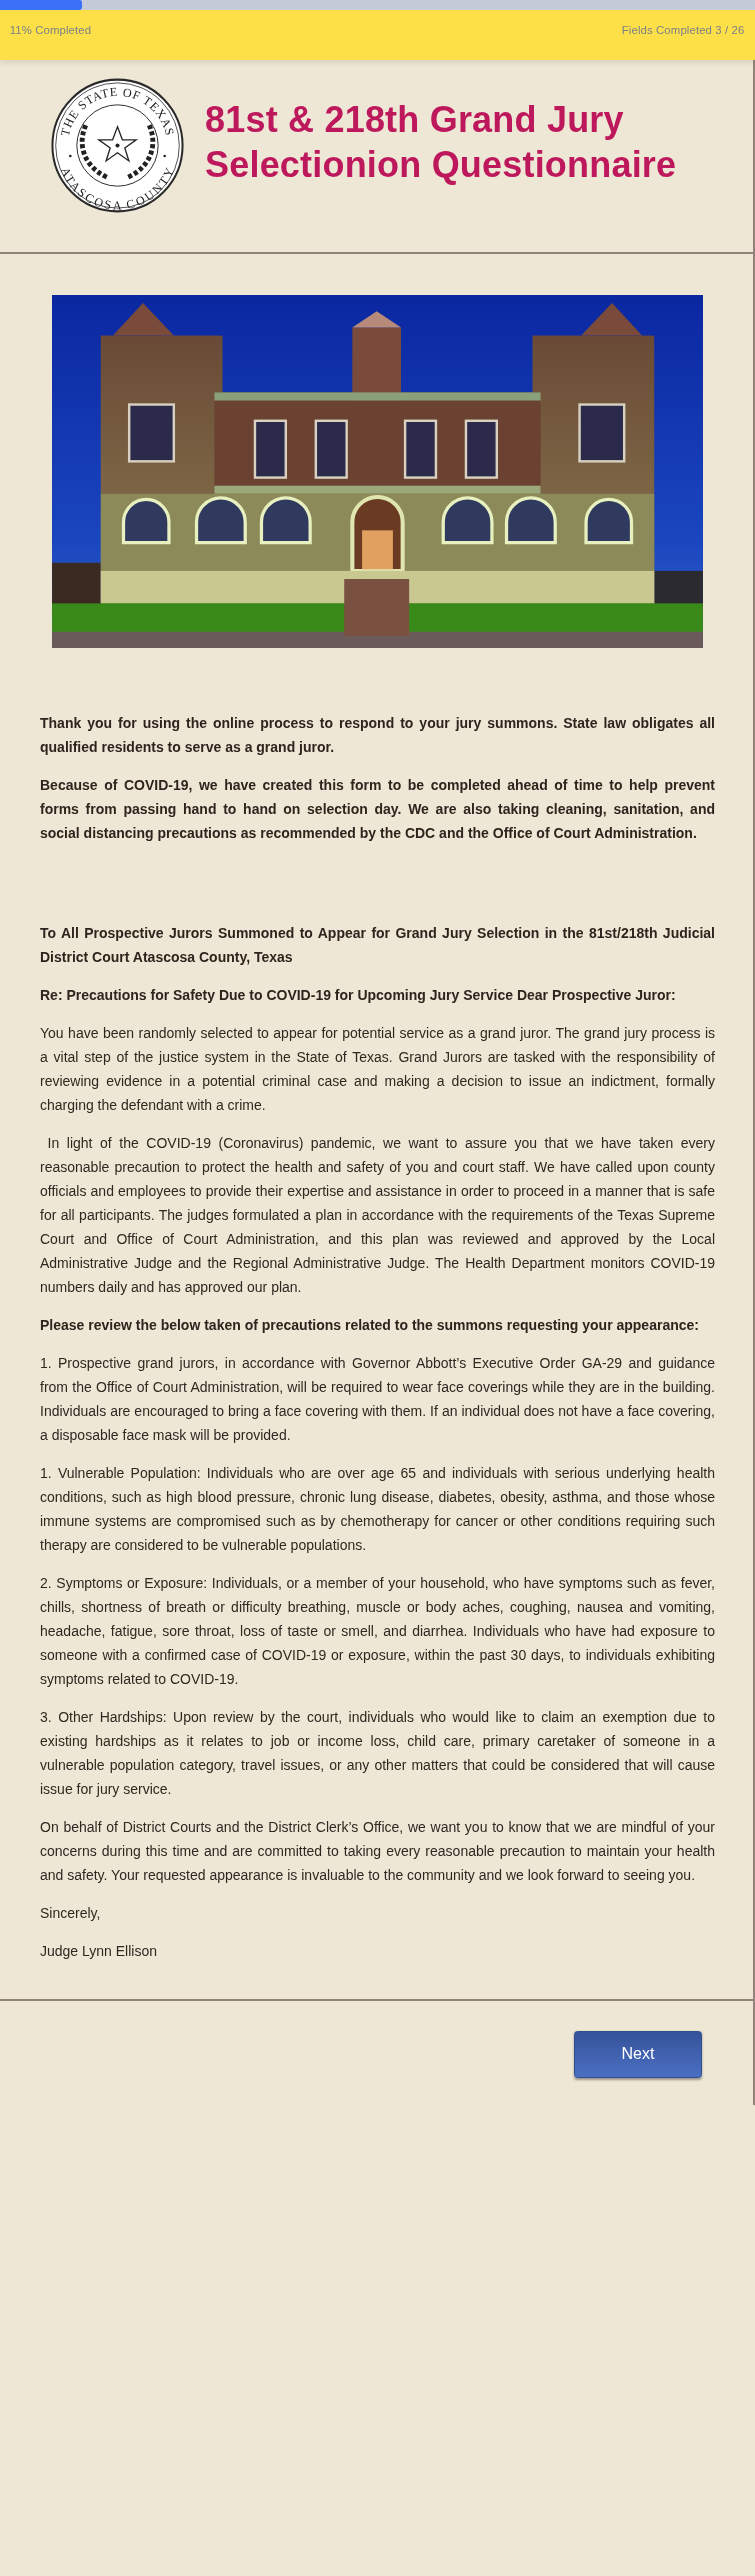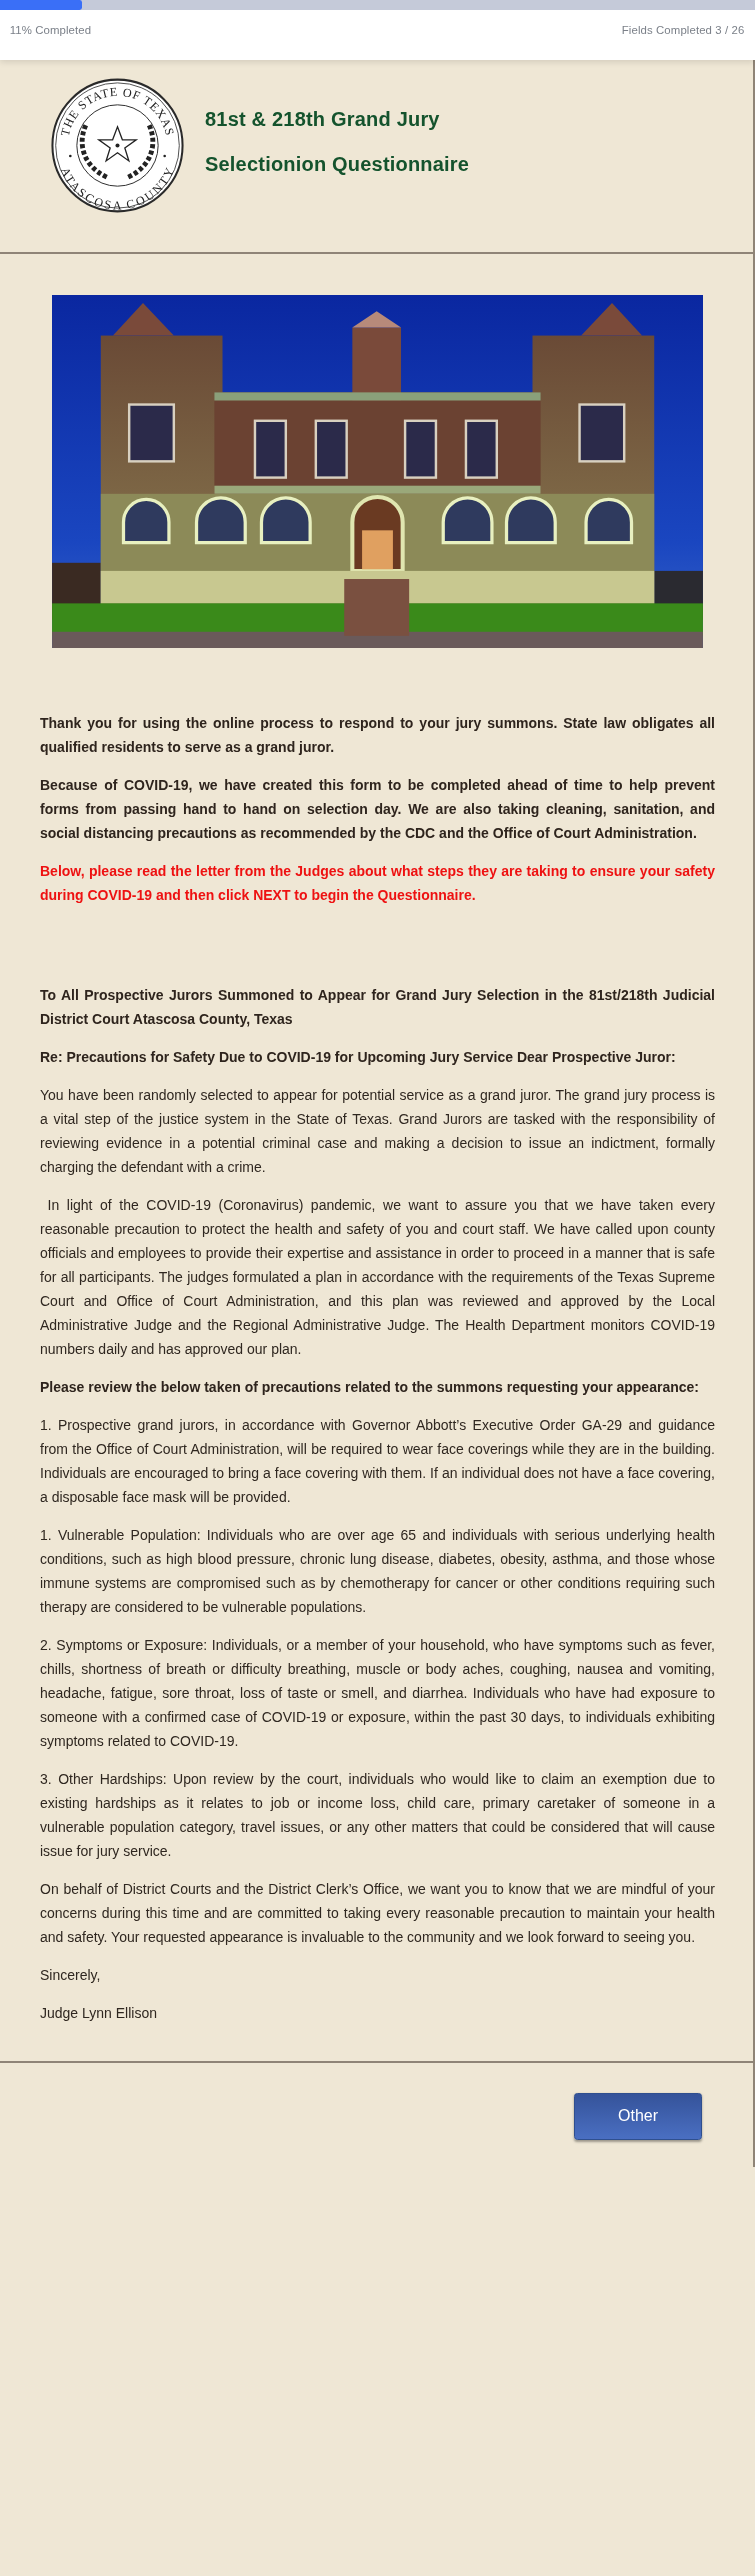--- a/index.html
+++ b/index.html
@@ -1,28 +1,28 @@
 <!DOCTYPE html>
 <html style="font-size:13px"><head>
 <meta charset="utf-8">
 <style>
   * { box-sizing: border-box; margin: 0; padding: 0; }
   html, body { width: 755px; background: #efe7d5; }
   body { font-family: "Liberation Sans", sans-serif; color: #2f2720; position: relative; }
 
-  .topbar { position: relative; width: 755px; height: 60px; background: #ffffff; box-shadow: 0 2.4px 6.5px rgba(0,0,0,0.12); z-index: 2; }
+  .topbar { position: relative; width: 755px; height: 60px; background: #fde047; box-shadow: 0 2.4px 6.5px rgba(0,0,0,0.12); z-index: 2; }
   .progress-track { position: absolute; left: 0; top: 0; width: 755px; height: 9.7px; background: #c5cad9; }
   .progress-fill { position: absolute; left: 0; top: 0; height: 9.7px; background: #3a6ff7; border-radius: 0 2.4px 2.4px 0; }
   .progress-text { position: absolute; top: 23.5px; font-size: 11.4px; color: #7b8089; letter-spacing: 0.1px; }
   .progress-left { left: 9.7px; }
   .progress-right { right: 10.6px; }
 
   .header { position: relative; height: 192px; }
   .seal { position: absolute; left: 50px; top: 18px; width: 135px; height: 135px; }
-  .title { position: absolute; left: 205px; top: 37px; font-size: 20px; line-height: 45px; font-weight: bold; color: #14532d; letter-spacing: 0.2px; }
+  .title { position: absolute; left: 205px; top: 37px; font-size: 36px; line-height: 45px; font-weight: bold; color: #be185d; letter-spacing: 0.2px; }
   .divider { height: 1.6px; background: #8f8477; width: 755px; }
 
   .hero { position: relative; margin: 41px 0 0 52px; width: 651px; height: 353px; overflow: hidden; background: #0a2aa0; }
 
   .content { padding: 0 40px; margin-top: 63px; }
   .content p { font-size: 14px; line-height: 24px; text-align: justify; margin-bottom: 14px; }
   .content p.b { font-weight: bold; color: #2e241d; }
   .content p.red { font-weight: bold; color: #ee1111; }
   .content p.gap-top { margin-top: 76px; }
   .content p.sig { text-align: left; margin-bottom: 14.6px; }
@@ -129,36 +129,35 @@
     <rect x="60" y="340" width="682" height="40" fill="#c8c890"></rect>
     <rect x="0" y="380" width="802" height="40" fill="#3a8a1a"></rect>
     <rect x="0" y="415" width="802" height="20" fill="#6a5a5a"></rect>
     <rect x="360" y="350" width="80" height="70" fill="#7a5040"></rect>
   </svg>
 </div>
 
 <div class="content">
   <p class="b">Thank you for using the online process to respond to your jury summons. State law obligates all qualified residents to serve as a grand juror.</p>
   <p class="b">Because of COVID-19, we have created this form to be completed ahead of time to help prevent forms from passing hand to hand on selection day. We are also taking cleaning, sanitation, and social distancing precautions as recommended by the CDC and the Office of Court Administration.</p>
-  <p class="red">Below, please read the letter from the Judges about what steps they are taking to ensure your safety during COVID-19 and then click NEXT to begin the Questionnaire.</p>
 
   <p class="b gap-top">To All Prospective Jurors Summoned to Appear for Grand Jury Selection in the 81st/218th Judicial District Court Atascosa County, Texas</p>
   <p class="b">Re: Precautions for Safety Due to COVID-19 for Upcoming Jury Service Dear Prospective Juror:</p>
   <p>You have been randomly selected to appear for potential service as a grand juror. The grand jury process is a vital step of the justice system in the State of Texas. Grand Jurors are tasked with the responsibility of reviewing evidence in a potential criminal case and making a decision to issue an indictment, formally charging the defendant with a crime.</p>
   <p style="white-space:pre-wrap"> In light of the COVID-19 (Coronavirus) pandemic, we want to assure you that we have taken every reasonable precaution to protect the health and safety of you and court staff. We have called upon county officials and employees to provide their expertise and assistance in order to proceed in a manner that is safe for all participants. The judges formulated a plan in accordance with the requirements of the Texas Supreme Court and Office of Court Administration, and this plan was reviewed and approved by the Local Administrative Judge and the Regional Administrative Judge. The Health Department monitors COVID-19 numbers daily and has approved our plan.</p>
   <p class="b">Please review the below taken of precautions related to the summons requesting your appearance:</p>
   <p>1. Prospective grand jurors, in accordance with Governor Abbott’s Executive Order GA-29 and guidance from the Office of Court Administration, will be required to wear face coverings while they are in the building. Individuals are encouraged to bring a face covering with them. If an individual does not have a face covering, a disposable face mask will be provided.</p>
   <p>1. Vulnerable Population: Individuals who are over age 65 and individuals with serious underlying health conditions, such as high blood pressure, chronic lung disease, diabetes, obesity, asthma, and those whose immune systems are compromised such as by chemotherapy for cancer or other conditions requiring such therapy are considered to be vulnerable populations.</p>
   <p>2. Symptoms or Exposure: Individuals, or a member of your household, who have symptoms such as fever, chills, shortness of breath or difficulty breathing, muscle or body aches, coughing, nausea and vomiting, headache, fatigue, sore throat, loss of taste or smell, and diarrhea. Individuals who have had exposure to someone with a confirmed case of COVID-19 or exposure, within the past 30 days, to individuals exhibiting symptoms related to COVID-19.</p>
   <p>3. Other Hardships: Upon review by the court, individuals who would like to claim an exemption due to existing hardships as it relates to job or income loss, child care, primary caretaker of someone in a vulnerable population category, travel issues, or any other matters that could be considered that will cause issue for jury service.</p>
   <p>On behalf of District Courts and the District Clerk’s Office, we want you to know that we are mindful of your concerns during this time and are committed to taking every reasonable precaution to maintain your health and safety. Your requested appearance is invaluable to the community and we look forward to seeing you.</p>
   <p class="sig">Sincerely,</p>
   <p class="sig" style="margin-bottom:36px">Judge Lynn Ellison</p>
 </div>
 
 <div class="divider"></div>
 
 <div class="footer">
-  <button class="next-btn">Other</button>
+  <button class="next-btn">Next</button>
 </div>
 
 <div class="scroll-edge"></div>
 
 
 </body></html>

